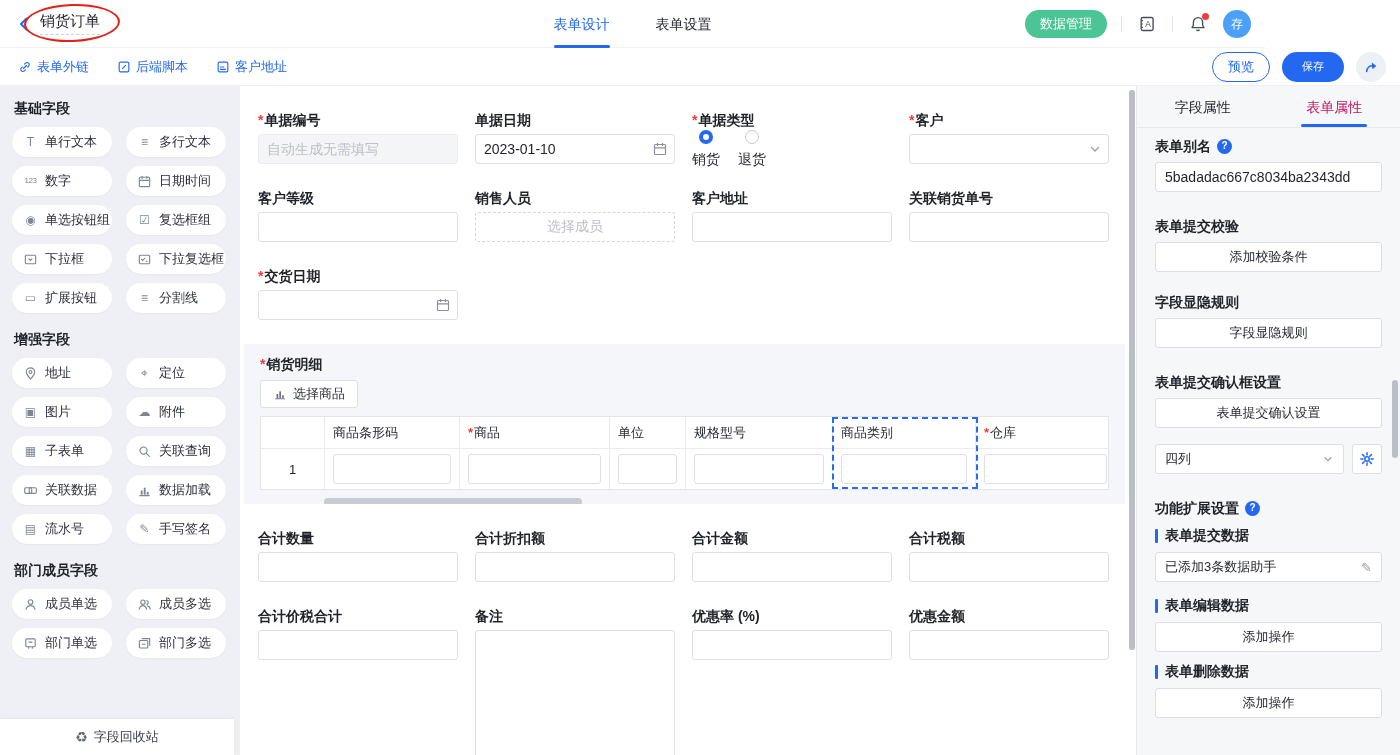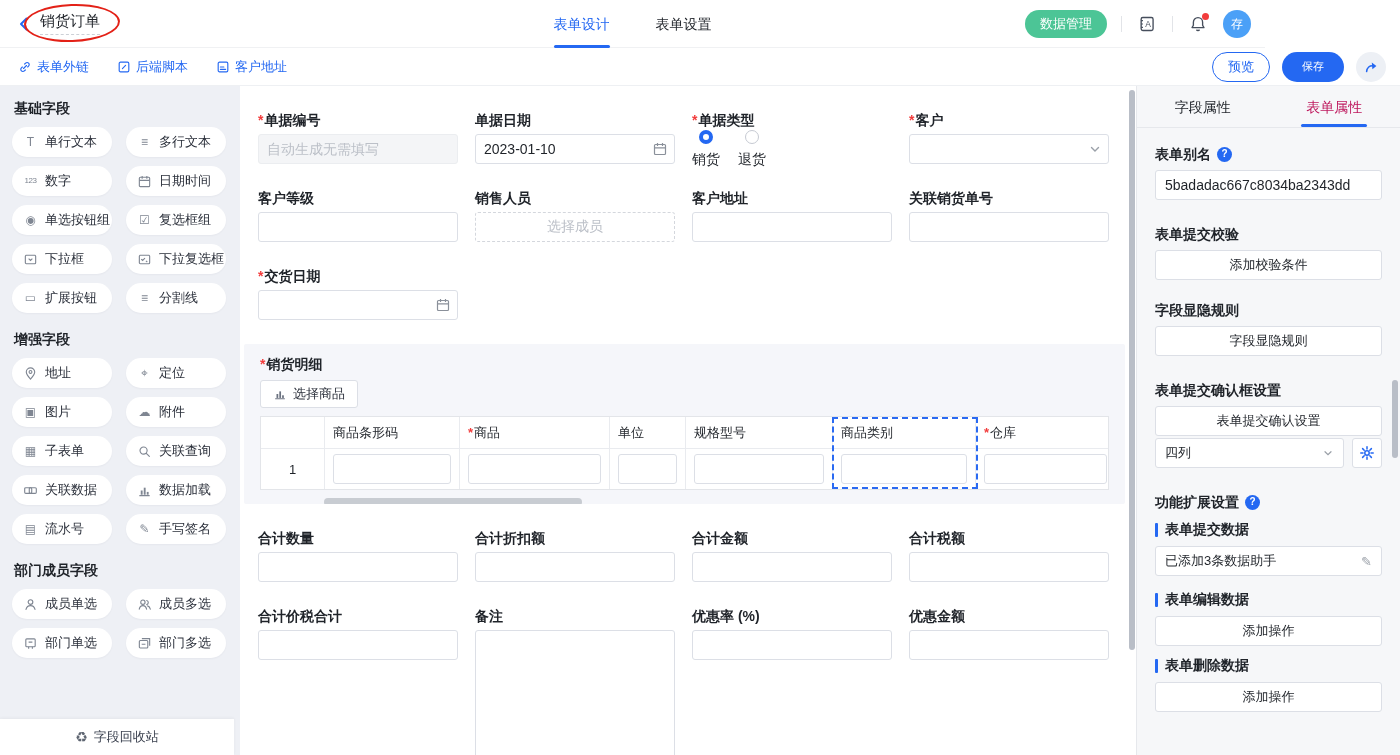--- a/index.html
+++ b/index.html
@@ -78,27 +78,27 @@
 
   
   .vthumb { position:absolute; left:1129px; top:90px; width:6px; height:560px; border-radius:3px; background:#b9bec7; cursor:pointer; }
 
   
   .rpanel { position:absolute; left:1136px; right:0; top:86px; bottom:0; background:#f6f7f9; border-left:1px solid #e6e8ec; padding:0 18px; overflow:hidden; }
   .rtabs { height:42px; display:flex; border-bottom:1px solid #e6e8ec; margin:0 -18px; }
   .rtab { flex:1; text-align:center; line-height:42px; font-size:14px; color:#1f2329; cursor:pointer; position:relative; }
   .rtab.active { color:#be185d; }
   .rtab.active::after { content:""; position:absolute; left:50%; transform:translateX(-50%); bottom:0; width:66px; height:3px; background:#2468f2; border-radius:2px; }
-  .rlabel { margin-top:16px; height:20px; line-height:20px; font-size:14px; font-weight:bold; display:flex; align-items:center; gap:6px; }
+  .rlabel { margin-top:8px; height:20px; line-height:20px; font-size:14px; font-weight:bold; display:flex; align-items:center; gap:6px; }
   .qmark { width:15px; height:15px; border-radius:50%; background:#2468f2; color:#fff; font-size:10px; font-weight:bold; display:flex; align-items:center; justify-content:center; }
   .rbox { margin-top:6px; height:30px; background:#fff; border:1px solid #dcdfe6; border-radius:3px; font-size:13px; color:#1f2329; display:flex; align-items:center; padding:0 9px; }
   .rbtn { justify-content:center; cursor:pointer; padding:0; }
   .rinput { font-size:14px; cursor:text; }
   .gap24 { margin-top:24px; }
-  .layout-row { margin-top:2px; display:flex; gap:8px;justify-content:space-between; }
+  .layout-row { margin-top:16px; display:flex; gap:8px;justify-content:space-between; }
   .rsel { flex:1; height:30px; background:#fff; border:1px solid #dcdfe6; border-radius:3px; display:flex; align-items:center; justify-content:space-between; padding:0 9px; font-size:13px; cursor:pointer; }
   .gear-btn { width:30px; height:30px; background:#fff; border:1px solid #dcdfe6; border-radius:3px; display:flex; align-items:center; justify-content:center; cursor:pointer; }
   .sublabel { margin-top:14px; height:20px; display:flex; align-items:center; gap:7px; font-size:14px; font-weight:bold; }
   .bluebar { width:3px; height:14px; background:#2468f2; border-radius:1px; }
   .ebox { justify-content:space-between; cursor:pointer; }
   .edit-ic { color:#9aa0a8; font-size:13px; }
   .rthumb { position:absolute; left:1392px; top:380px; width:6px; height:78px; border-radius:3px; background:#b9bec7; cursor:pointer; }
   svg { display:block; }
 </style>
 </head>

